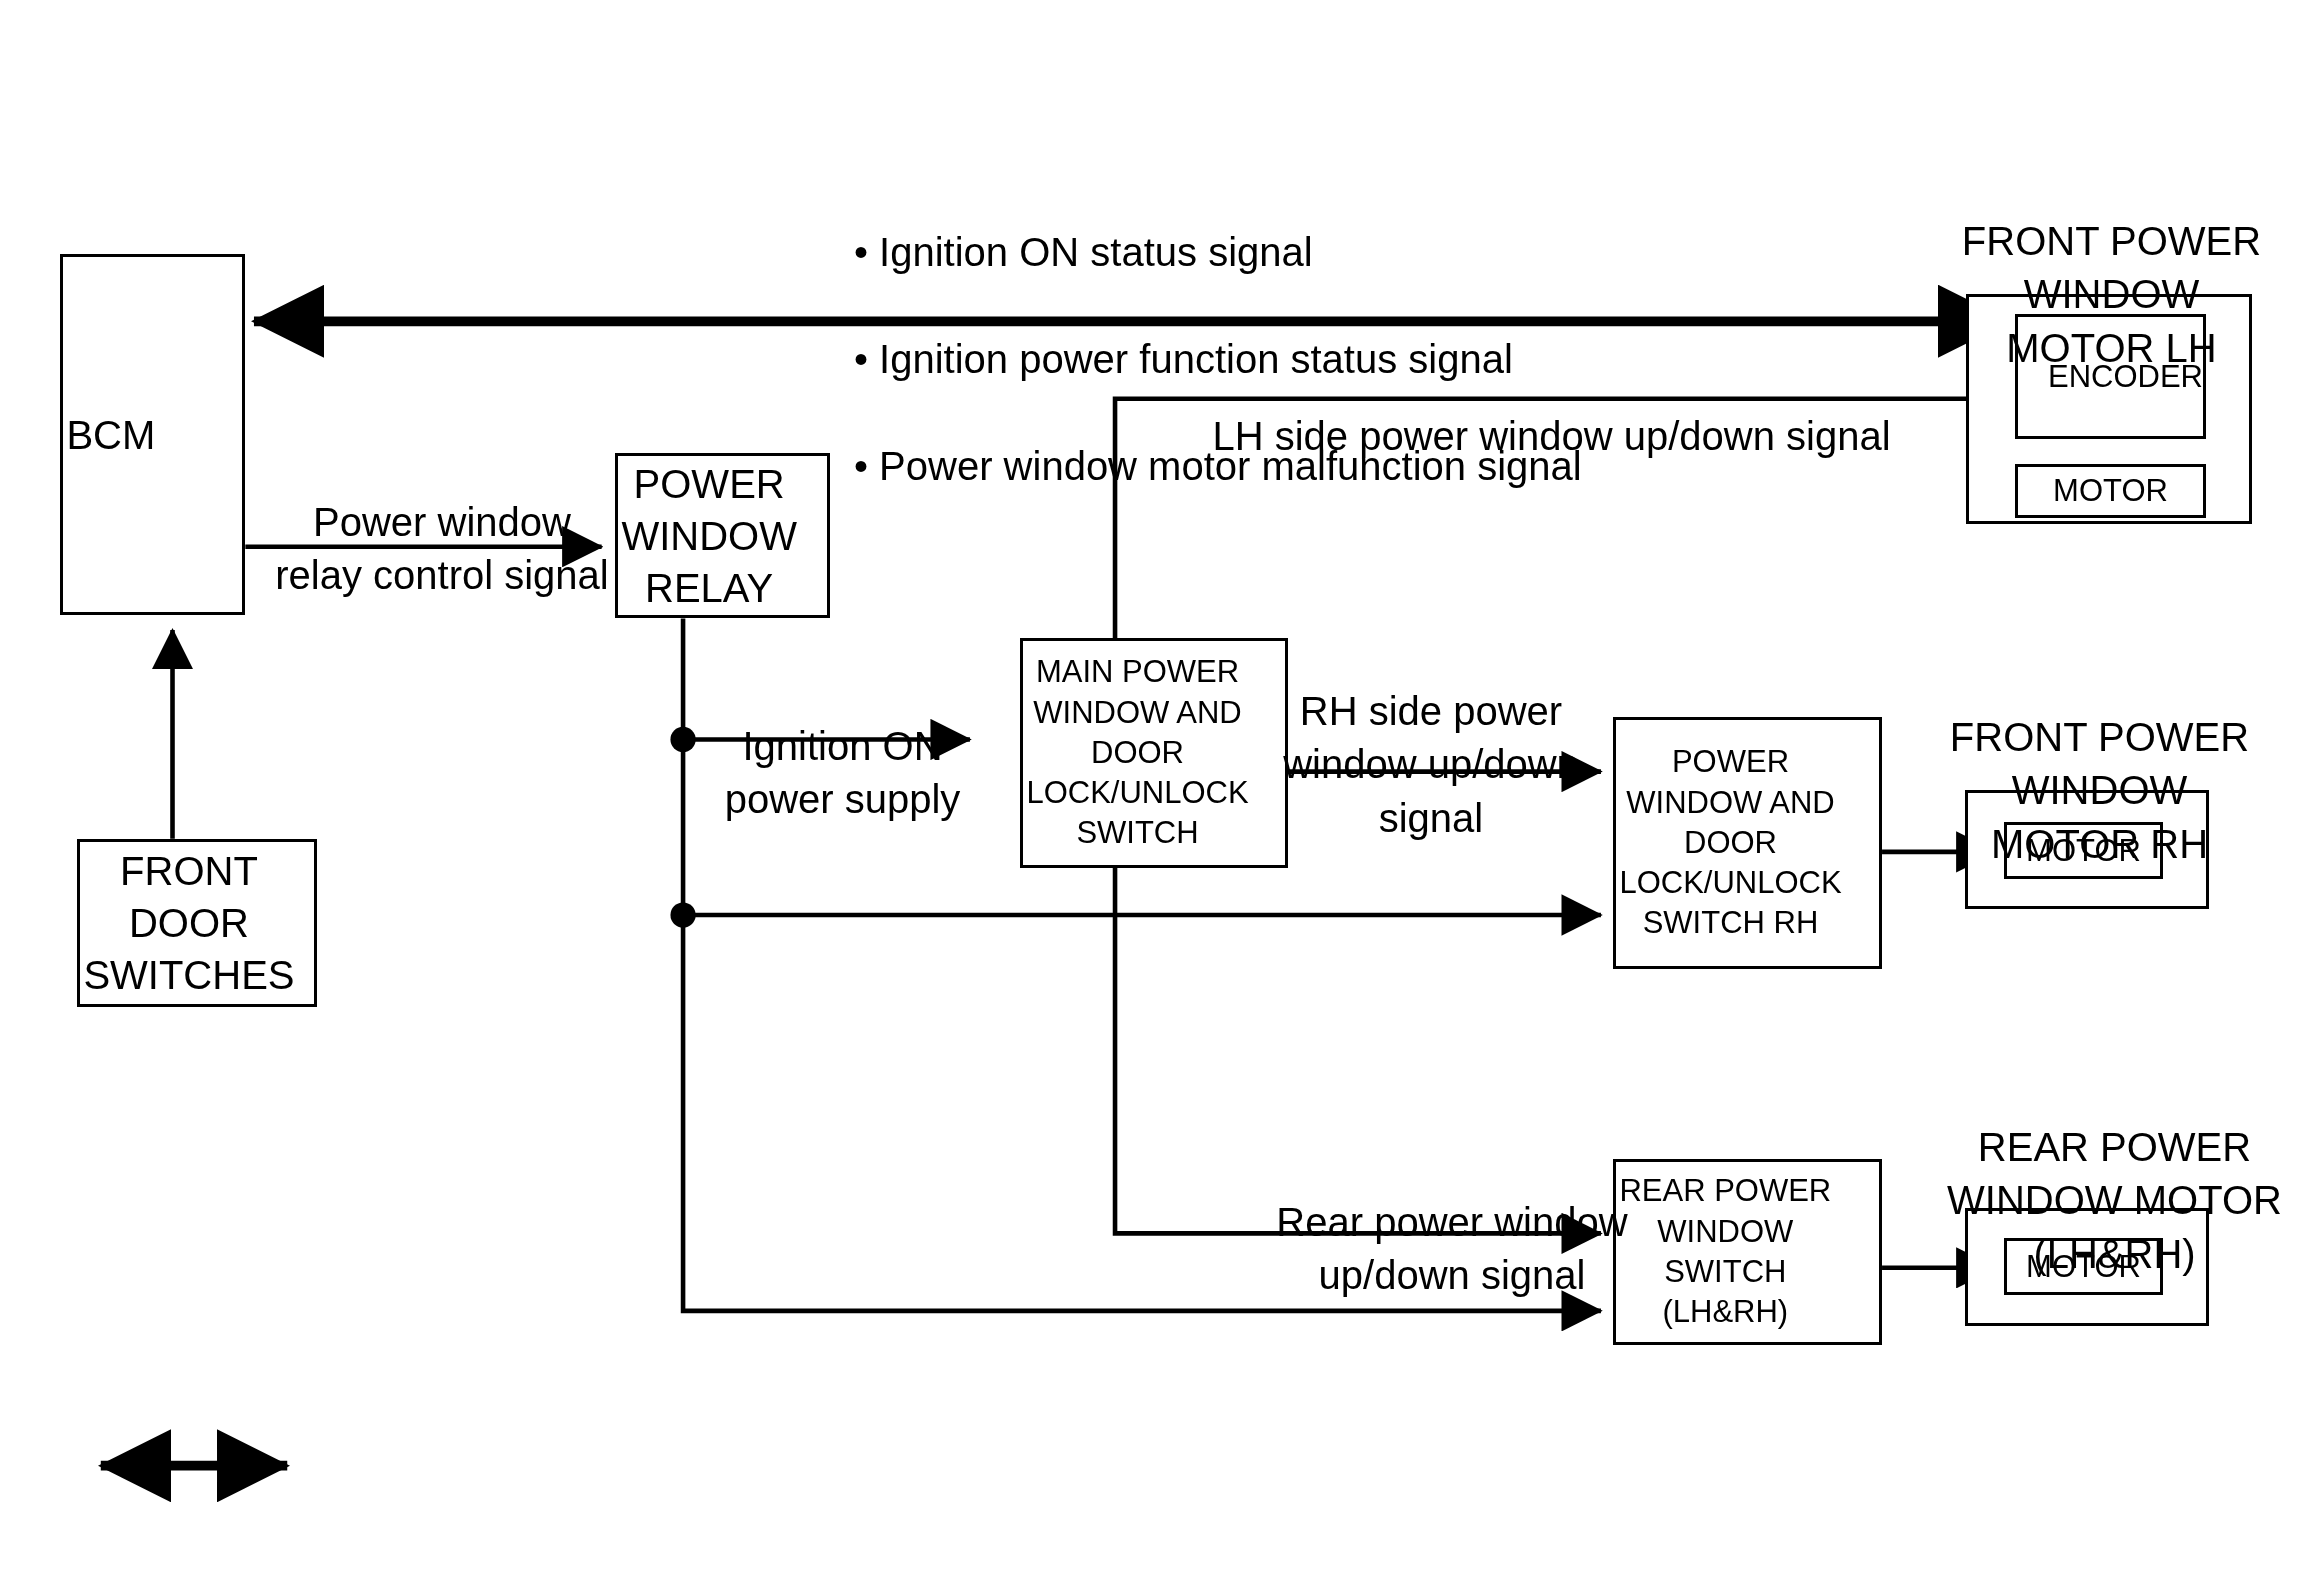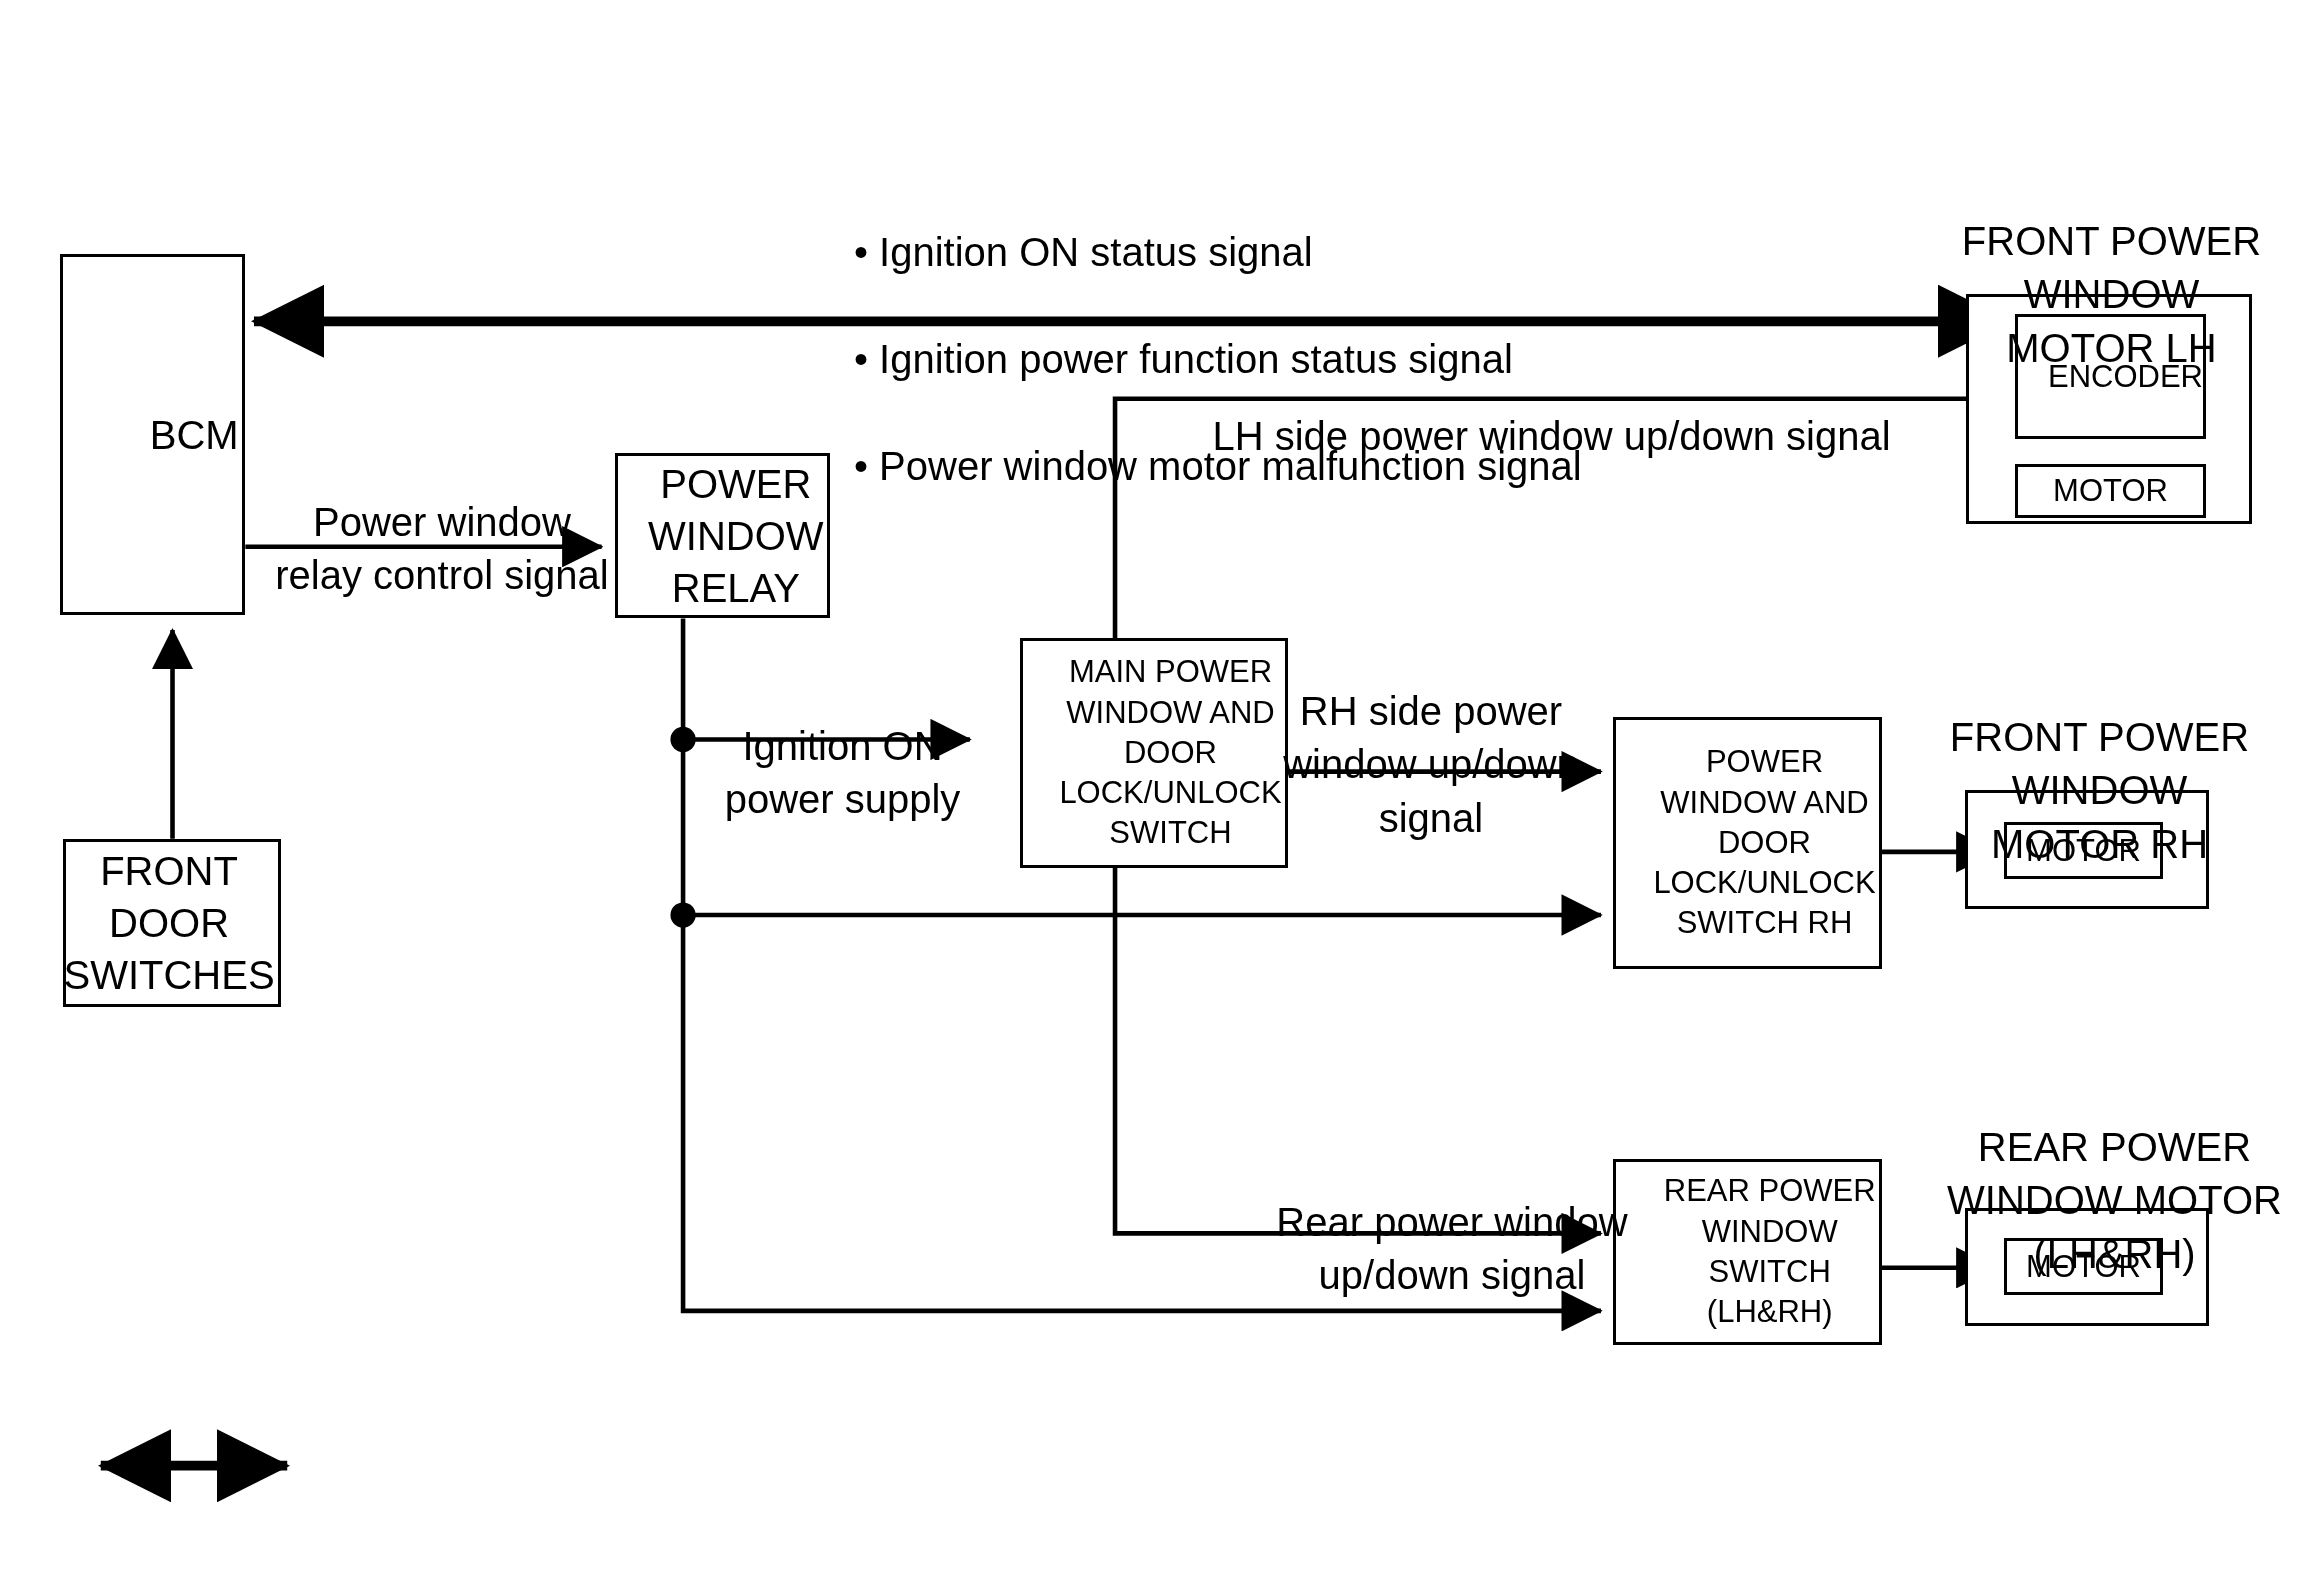--- a/index.html
+++ b/index.html
@@ -11,21 +11,21 @@
     font-family:"Liberation Sans", sans-serif;
     color:#000000;
     overflow:hidden;
   }
   .box{
     position:absolute;
     border:3.4px solid #000;
     box-sizing:border-box;
     display:flex;
     align-items:center;
-    justify-content:flex-end;
+    justify-content:flex-start;
     text-align:center;
     background:#fff;
     line-height:1.30;
     z-index:5;
   }
   .box .txt{white-space:pre-line;padding:0 3.4px;}
   .inner{
     position:absolute;
     border:3.4px solid #000;
     box-sizing:border-box;
@@ -109,21 +109,21 @@
 
     <g>
       <path d="M3280,2210 L3478,2210" fill="none" stroke="#000" stroke-width="8" marker-end="url(#ah)"></path>
     </g>
   </svg>
 
   <div class="box f56" style="left:60px;top:254px;width:185px;height:361px;">
     <span class="txt">BCM</span>
   </div>
 
-  <div class="box f56" style="left:63px;top:839px;width:218px;height:168px;">
+  <div class="box f56" style="left:77px;top:839px;width:240px;height:168px;">
     <span class="txt">FRONT
 DOOR
 SWITCHES</span>
   </div>
 
   <div class="box f56" style="left:615px;top:453px;width:215px;height:165px;">
     <span class="txt">POWER
 WINDOW
 RELAY</span>
   </div>

